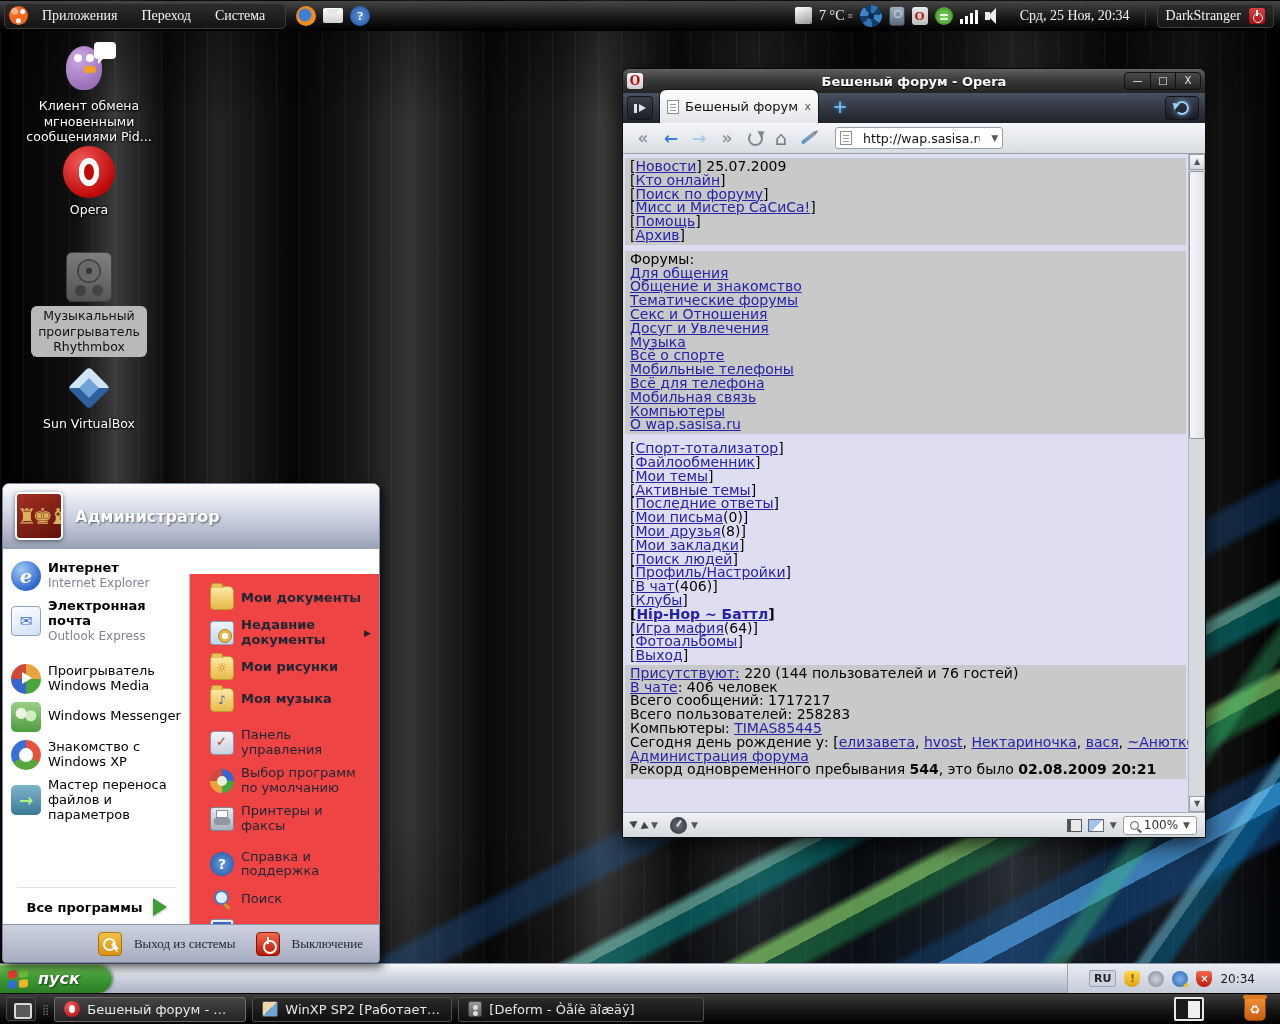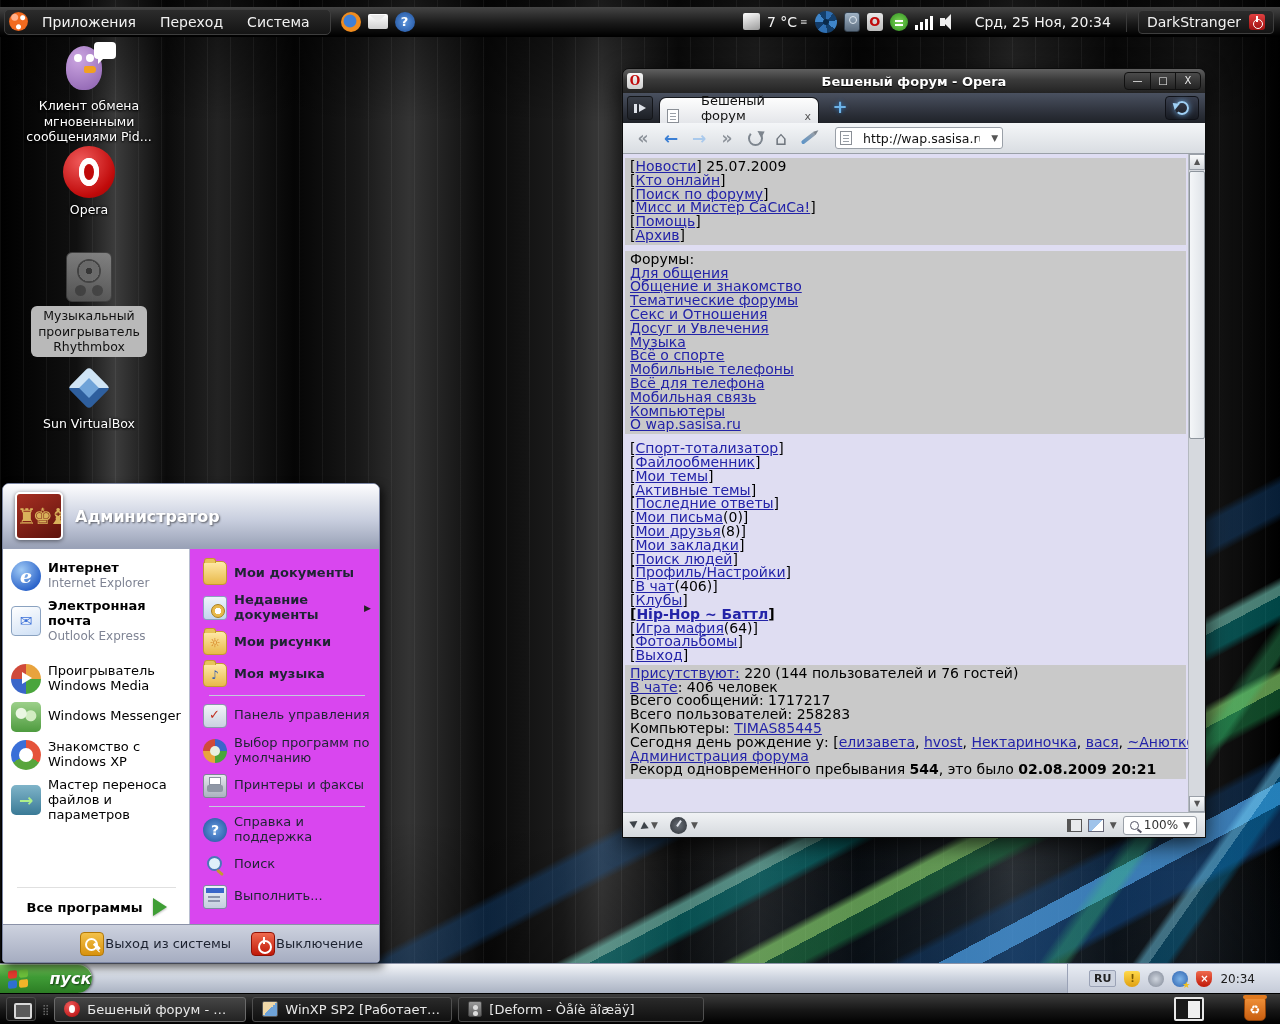--- a/index.html
+++ b/index.html
@@ -22,23 +22,23 @@
   .beam1 { width:1600px; height:820px; right:-380px; bottom:-400px; transform:rotate(-28deg); background:
     linear-gradient(0deg, transparent 0 44%, rgba(18,80,150,.5) 45% 48.5%, rgba(70,150,220,.8) 48.5% 51%,
       rgba(18,80,150,.35) 51% 53%, transparent 54% 58%, rgba(30,150,80,.45) 59% 61%,
       rgba(150,235,120,.6) 61% 62.5%, transparent 63.5% 68%, rgba(0,175,175,.4) 69% 71%,
       rgba(140,245,225,.5) 71% 72%, transparent 73% 79%, rgba(25,100,180,.3) 80% 83%, transparent 84%); }
   .beam2 { width:1200px; height:700px; right:-420px; bottom:-420px; transform:rotate(-55deg); background:
     linear-gradient(0deg, transparent 0 52%, rgba(0,140,200,.35) 53% 55%, rgba(120,220,255,.45) 55% 56%,
       transparent 57% 64%, rgba(60,200,120,.35) 65% 66.5%, transparent 68%); }
 
   
-  .top-panel { position:absolute; top:7px; left:0; width:1280px; height:30px; z-index:8;
+  .top-panel { position:absolute; top:1px; left:0; width:1280px; height:30px; z-index:8;
     background:linear-gradient(#454545,#1a1a1a 55%,#000); border-bottom:1px solid #000;
-    display:flex; align-items:center; color:#f2f2f2; font-size:14px; }
+    display:flex; align-items:center; color:#f2f2f2; font-size:14px;font-family:Liberation Serif, serif; }
   .menus-group { display:flex; align-items:center; gap:4px; margin-left:4px; padding:2px 10px 2px 4px;
     background:linear-gradient(#2c2c2c,#141414); border:1px solid #3e3e3e; border-radius:5px; height:26px; }
   .menus-group .menu-item { padding:2px 10px; cursor:default; }
   .ubuntu-logo { width:19px; height:19px; border-radius:50%; background:
     radial-gradient(circle at 30% 28%, #ffb08a 0 3px, transparent 4px),
     radial-gradient(circle at 72% 30%, #fff 0 2px, transparent 3px),
     radial-gradient(circle at 50% 78%, #fff 0 2px, transparent 3px),
     radial-gradient(#f26a1f 60%, #c44a12); }
   .panel-launchers { display:flex; align-items:center; gap:7px; margin-left:10px; }
   .ff-icon { width:20px; height:20px; border-radius:50%;
@@ -135,22 +135,22 @@
   .o-menubar { height:26px; background:linear-gradient(#f4f4f4,#dcdcdc); border-bottom:1px solid #aaa;
     display:flex; align-items:center; gap:2px; padding:0 6px; font-size:13px; color:#111; }
   .o-menubar span { padding:3px 9px; }
   .o-tabbar { height:30px; background:linear-gradient(#4a5160,#2b2f38 70%,#202329); display:flex; align-items:flex-end;
     padding:0 4px; position:relative; }
   .panel-toggle { width:26px; height:24px; margin:0 6px 3px 0; border-radius:3px; background:linear-gradient(#3a3f49,#1d2026);
     border:1px solid #14161a; position:relative; }
   .panel-toggle::before { content:""; position:absolute; left:6px; top:7px; width:3px; height:9px; background:#dfe3ea; }
   .panel-toggle::after { content:""; position:absolute; left:11px; top:7px; border-left:7px solid #dfe3ea;
     border-top:4.5px solid transparent; border-bottom:4.5px solid transparent; }
-  .o-tab { height:26px; width:160px; background:linear-gradient(#fdfdfd,#e4e6ea); border:1px solid #15171c; border-bottom:none;
-    border-radius:7px 7px 0 0; display:flex; align-items:flex-end; gap:22px; padding:0 7px; font-size:13px; color:#111; }
+  .o-tab { height:34px; width:160px; background:linear-gradient(#fdfdfd,#e4e6ea); border:1px solid #15171c; border-bottom:none;
+    border-radius:7px 7px 0 0; display:flex; align-items:center; gap:6px; padding:0 7px; font-size:13px; color:#111; }
   .page-ico { width:12px; height:14px; background:#fff; border:1px solid #8a8f96; position:relative; flex:0 0 auto; }
   .page-ico::after { content:""; position:absolute; left:2px; top:3px; right:2px; height:1px; background:#9aa0a8;
     box-shadow:0 3px 0 #9aa0a8, 0 6px 0 #9aa0a8; }
   .tab-close { margin-left:auto; color:#555; font-size:11px; }
   .new-tab-btn { width:26px; height:24px; margin:0 0 3px 8px; color:#6db3e8; font-size:18px; font-weight:bold;
     text-align:center; line-height:22px; text-shadow:0 0 4px #2a6fb5; }
   .closed-tabs-btn { position:absolute; right:6px; top:3px; width:34px; height:24px; border-radius:4px;
     background:linear-gradient(#3a4050,#181b22); border:1px solid #101218; display:flex; align-items:center; justify-content:center; }
   .closed-tabs-btn i { width:14px; height:14px; border:2.5px solid #9fd0f5; border-radius:50%;
     border-left-color:transparent; position:relative; box-shadow:0 0 6px rgba(120,190,255,.8); }
@@ -215,37 +215,37 @@
     border:1px solid #7c86a3; border-radius:7px 7px 4px 4px; box-shadow:3px 4px 10px rgba(0,0,0,.65);
     display:flex; flex-direction:column; background:#fff; font-size:13px; }
   .sm-header { height:64px; border-radius:6px 6px 0 0; background:linear-gradient(#fdfdfe,#c9cfdf 55%,#99a1b6);
     display:flex; align-items:center; gap:12px; padding:0 12px; }
   .sm-avatar { width:48px; height:48px; border:2px solid #fff; border-radius:5px;
     background:linear-gradient(150deg,#a62f22,#5e130c); box-shadow:0 1px 4px rgba(0,0,0,.5);
     color:#d9b25a; font-size:22px; line-height:46px; text-align:center; letter-spacing:-4px; overflow:hidden; }
   .sm-username { color:#fff; font-size:16px; font-weight:bold; text-shadow:1px 1px 2px rgba(0,0,0,.55); }
   .sm-body { flex:1; display:flex; border-top:1px solid #9aa2b8; overflow:hidden; }
   .sm-left { width:186px; background:#fff; display:flex; flex-direction:column; padding:8px 3px 4px 4px; }
-  .sm-right { flex:1; background:#d946ef; border-left:1px solid #b8bed0; display:flex; flex-direction:column;
-    padding:8px 4px 4px 9px; color:#1f2433; }
+  .sm-right { flex:1; background:#ef4444; border-left:1px solid #b8bed0; display:flex; flex-direction:column;
+    padding:8px 4px 4px 16px; color:#1f2433;margin-top:25px; }
   .sm-item { display:flex; align-items:center; gap:7px; padding:4px 4px; border-radius:3px; }
   .sm-item .txt { line-height:1.15; }
   .sm-item .t-bold { font-weight:bold; }
   .sm-item .t-sub { color:#7f8494; font-size:12px; }
   .sm-gap { height:12px; } .sm-flex { flex:1; }
   .sm-sep { height:1px; background:#c4cada; margin:4px 10px; }
   .sm-sep-w { height:1px; background:#e0e0e0; margin:4px 10px; }
   .all-programs { display:flex; align-items:center; justify-content:center; gap:10px; padding:6px 0 4px 0;
     font-weight:bold; }
   .green-arrow { width:0; height:0; border-left:14px solid #3f9e35; border-top:9px solid transparent;
     border-bottom:9px solid transparent; filter:drop-shadow(0 1px 1px rgba(0,0,0,.3)); }
   .submenu-arrow { margin-left:auto; font-size:9px; color:#222; }
   .sm-footer { height:38px; background:linear-gradient(#cdd2df,#a6adc1); border-top:1px solid #8b92a8;
     border-radius:0 0 3px 3px; display:flex; align-items:center; justify-content:flex-end; gap:20px; padding:0 16px; }
-  .sm-footer .f-item { display:flex; align-items:center; gap:1px; color:#1c2230; }
+  .sm-footer .f-item { display:flex; align-items:center; gap:12px; color:#1c2230;font-family:Liberation Serif, serif; }
   .key-icon { width:24px; height:24px; border-radius:4px; background:linear-gradient(#f3c14a,#d8920e);
     border:1px solid #b07708; position:relative; }
   .key-icon::before { content:""; position:absolute; left:4px; top:5px; width:9px; height:9px;
     border:2.2px solid #fff; border-radius:50%; transform:rotate(-45deg); }
   .key-icon::after { content:""; position:absolute; left:12px; top:12px; width:8px; height:2.5px; background:#fff;
     transform:rotate(45deg); box-shadow:3px 2px 0 -1px #fff; }
   .shut-icon { width:24px; height:24px; border-radius:4px; background:linear-gradient(#ef6a4e,#c01808);
     border:1px solid #8f1004; position:relative; }
   .shut-icon::before { content:""; position:absolute; left:6px; top:7px; width:10px; height:10px;
     border:2px solid #fff; border-radius:50%; }
@@ -299,23 +299,23 @@
     transform:rotate(40deg); border-radius:2px; }
   .ic-run { border-radius:3px; background:linear-gradient(#eef2f8,#c3cede); border:1px solid #7d8aa4; position:relative; }
   .ic-run::before { content:""; position:absolute; left:2px; top:2px; right:2px; height:5px; background:#3a66c9; }
   .ic-run::after { content:""; position:absolute; left:4px; top:10px; width:12px; height:2px; background:#8a94ac;
     box-shadow:0 4px 0 #8a94ac; }
 
   
   .xp-taskbar { position:absolute; left:0; bottom:31px; width:1280px; height:30px; z-index:4;
     background:linear-gradient(#f4f6f9,#cfd5e0 45%,#aab2c2); border-top:1px solid #8b93a8;
     display:flex; align-items:stretch; }
-  .start-btn { width:92px; border-radius:0 16px 16px 0; background:linear-gradient(#7cc45c,#3f9c36 45%,#2c7d24);
+  .start-btn { width:112px; border-radius:0 16px 16px 0; background:linear-gradient(#7cc45c,#3f9c36 45%,#2c7d24);
     box-shadow:1px 0 3px rgba(0,0,0,.5), inset 0 1px 0 rgba(255,255,255,.5); display:flex; align-items:center;
-    gap:22px; padding:0 14px 0 8px; }
+    gap:10px; padding:0 14px 0 8px; }
   .win-flag { width:20px; height:18px; display:grid; grid-template-columns:9px 9px; grid-template-rows:8px 8px;
     gap:1.5px; transform:skewY(-6deg); }
   .win-flag b { border-radius:2px; }
   .win-flag b:nth-child(1){background:#e23a2e} .win-flag b:nth-child(2){background:#6cbf3a}
   .win-flag b:nth-child(3){background:#2f6fd0} .win-flag b:nth-child(4){background:#f0b429}
   .start-label { color:#fff; font-weight:bold; font-style:italic; font-size:16px; text-shadow:1px 1px 2px rgba(0,0,0,.6); }
   .xp-tray { margin-left:auto; display:flex; align-items:center; gap:8px; padding:0 21px;
     border-left:1px solid #9aa2b6; background:linear-gradient(#e9edf4,#c5cbd8); }
   .lang-ind { background:#cdd3df; border:1px solid #9aa2b6; font-size:11px; font-weight:bold; color:#222;
     padding:1px 4px; border-radius:2px; }

